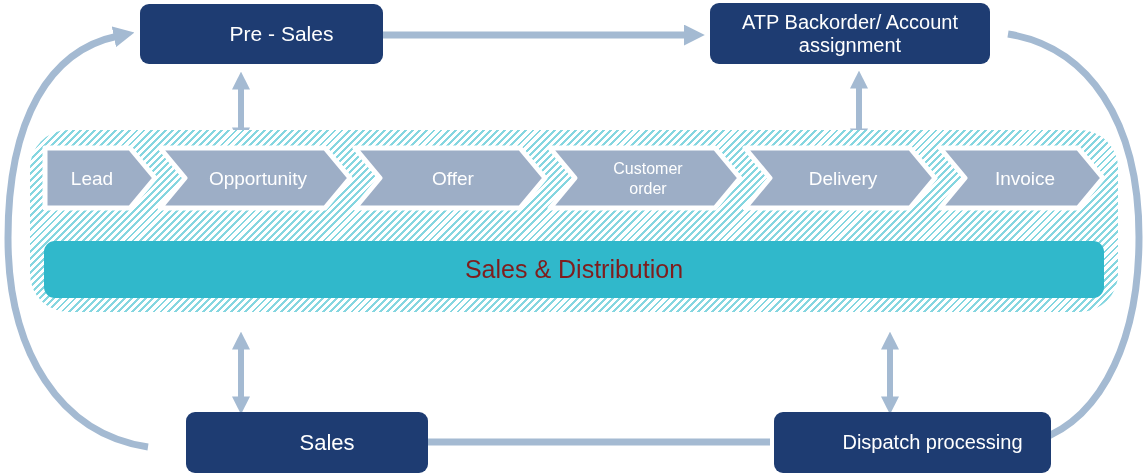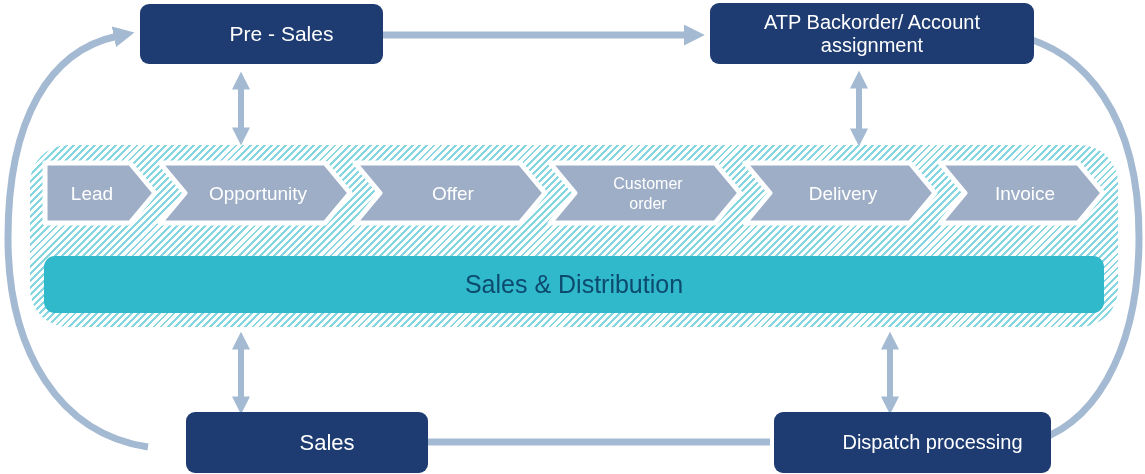--- a/index.html
+++ b/index.html
@@ -8,37 +8,37 @@
     font-family:"Liberation Sans",sans-serif;overflow:hidden;
   }
   
   .navy-box{
     position:absolute;background:#1E3C72;border-radius:9px;color:#ffffff;
     display:flex;align-items:center;justify-content:center;text-align:center;
     line-height:1.15;
     padding-left:40px;
   }
   #box-pre-sales{left:140px;top:4px;width:203px;height:60px;font-size:21px;}
-  #box-atp{left:710px;top:3px;width:324px;height:61px;font-size:20px;padding:0 14px;box-sizing:border-box;}
+  #box-atp{left:710px;top:3px;width:280px;height:61px;font-size:20px;padding:0 14px;box-sizing:border-box;}
   #box-sales{left:142px;top:412px;width:202px;height:61px;font-size:22px;margin-left:44px;}
   #box-dispatch{left:774px;top:412px;width:237px;height:61px;font-size:20px;}
   
   #band{
-    position:absolute;left:30px;top:145px;width:1088px;height:182px;
+    position:absolute;left:30px;top:130px;width:1088px;height:182px;
     border-radius:38px;
     background:repeating-linear-gradient(135deg,
       #85D6E0 0px,#85D6E0 2px,#ffffff 2px,#ffffff 5px);
   }
   #chevron-svg{position:absolute;left:0;top:0;width:1088px;height:100px;}
   .chev{fill:#9DAEC6;stroke:#ffffff;stroke-width:5;stroke-linejoin:round;}
   .chev-label{fill:#ffffff;font-size:19px;text-anchor:middle;font-family:"Liberation Sans",sans-serif;}
   .chev-label-small{fill:#ffffff;font-size:16px;text-anchor:middle;font-family:"Liberation Sans",sans-serif;}
   #teal-bar{
     position:absolute;left:14px;top:111px;width:1060px;height:57px;
-    background:#30B8CB;border-radius:11px;color:#0c4a6e;font-size:25px;
+    background:#30B8CB;border-radius:11px;color:#7f1d1d;font-size:25px;
     display:flex;align-items:center;justify-content:center;
   }
   
   #arrow-svg{position:absolute;left:0;top:0;width:1145px;height:474px;pointer-events:none;}
   .arrow{stroke:#A4BAD2;fill:none;}
 </style>
 </head>
 <body>
 
 <div id="stage">

